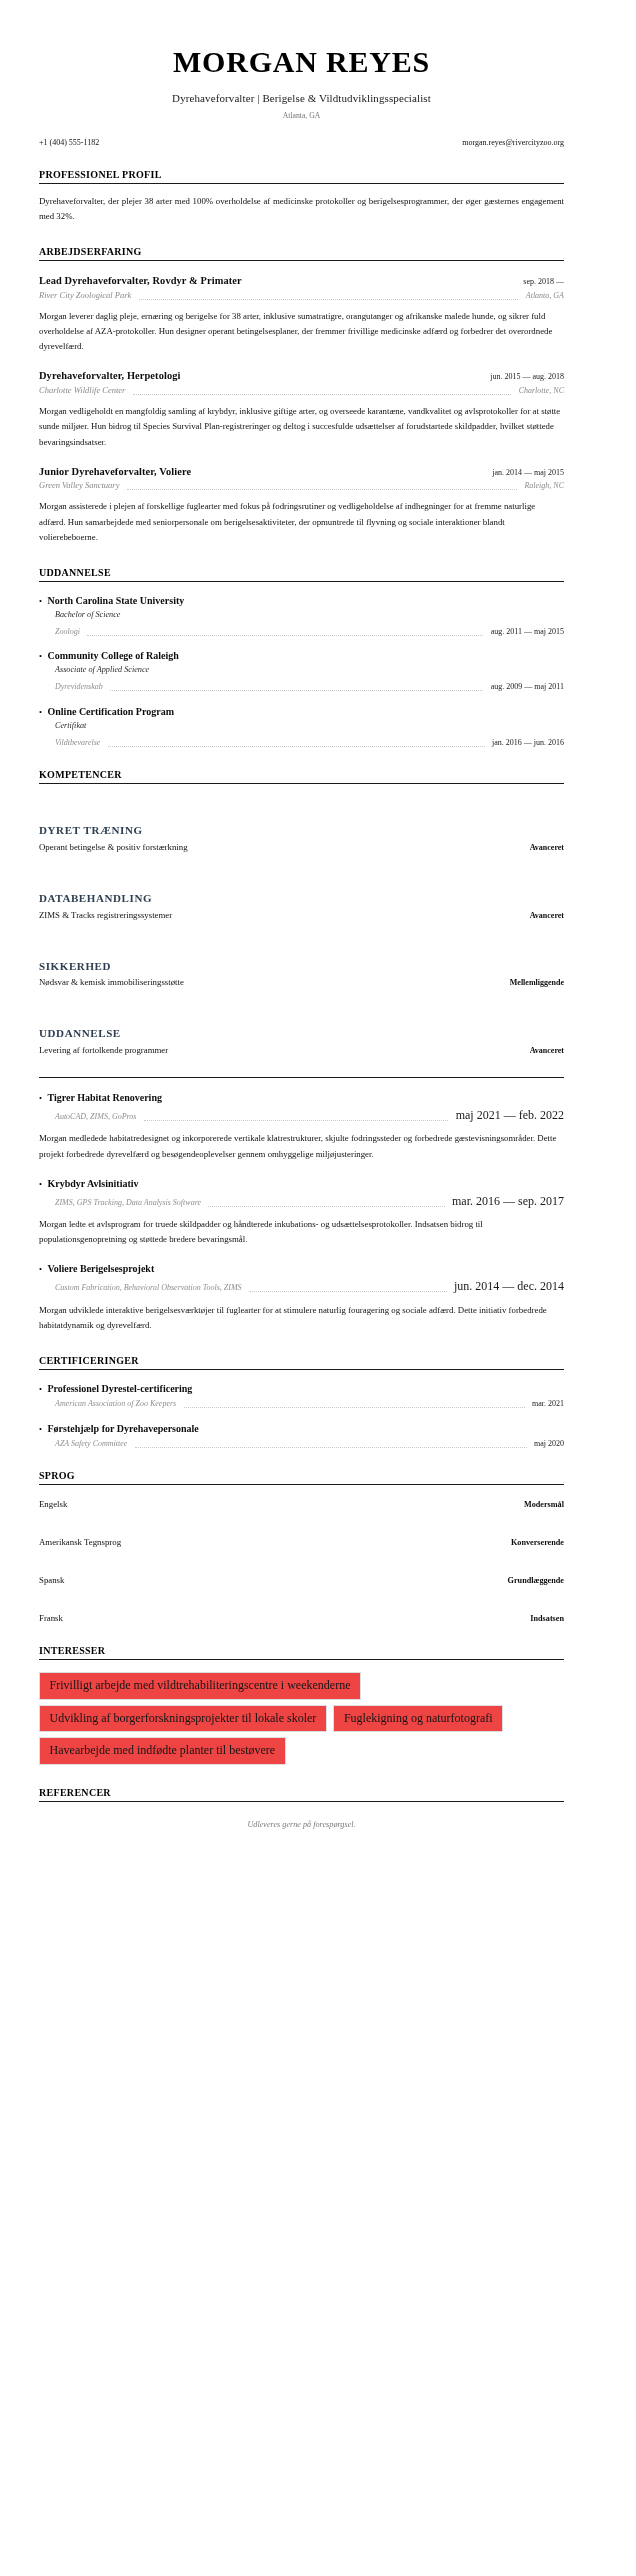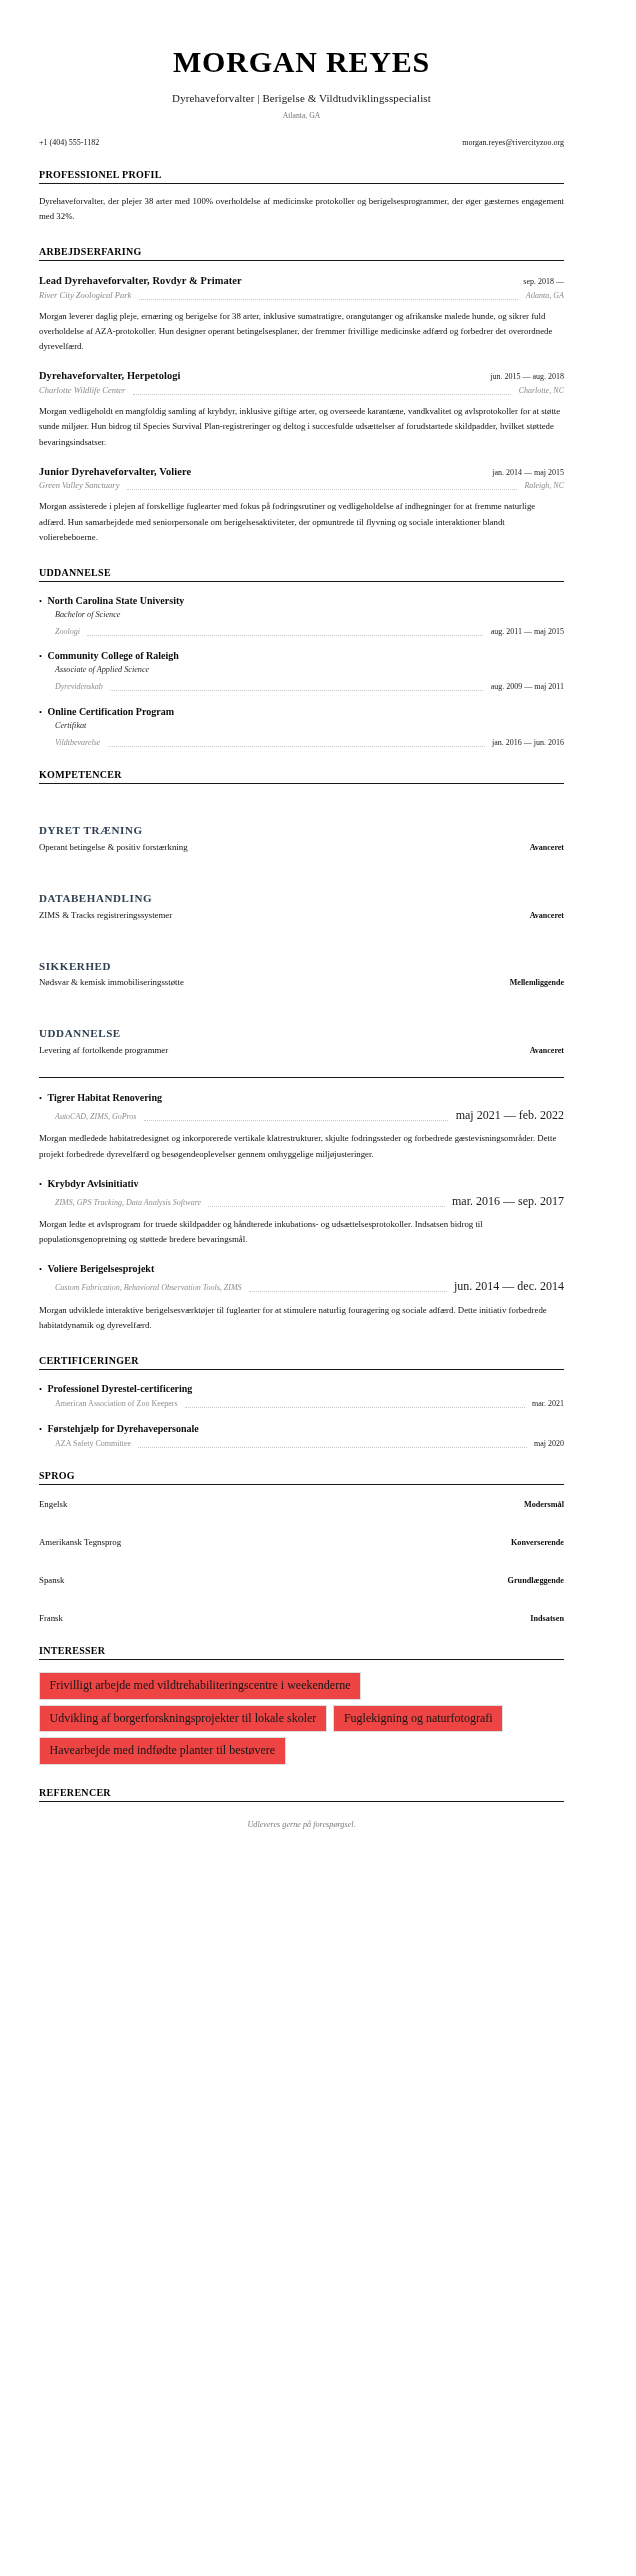--- a/index.html
+++ b/index.html
@@ -255,20 +255,21 @@
     color: #0d0d0d;
   }
   .cert-sub {
     display: flex;
     align-items: baseline;
     margin-left: 16px;
     margin-top: 4.8px;
   }
   .cert-issuer {
     font-size: 8px;
+    font-style: italic;
     color: #8f8f8f;
     flex: 0 0 auto;
   }
   .cert-date {
     font-size: 8px;
     color: #1a1a1a;
     white-space: nowrap;
     flex: 0 0 auto;
   }
 

